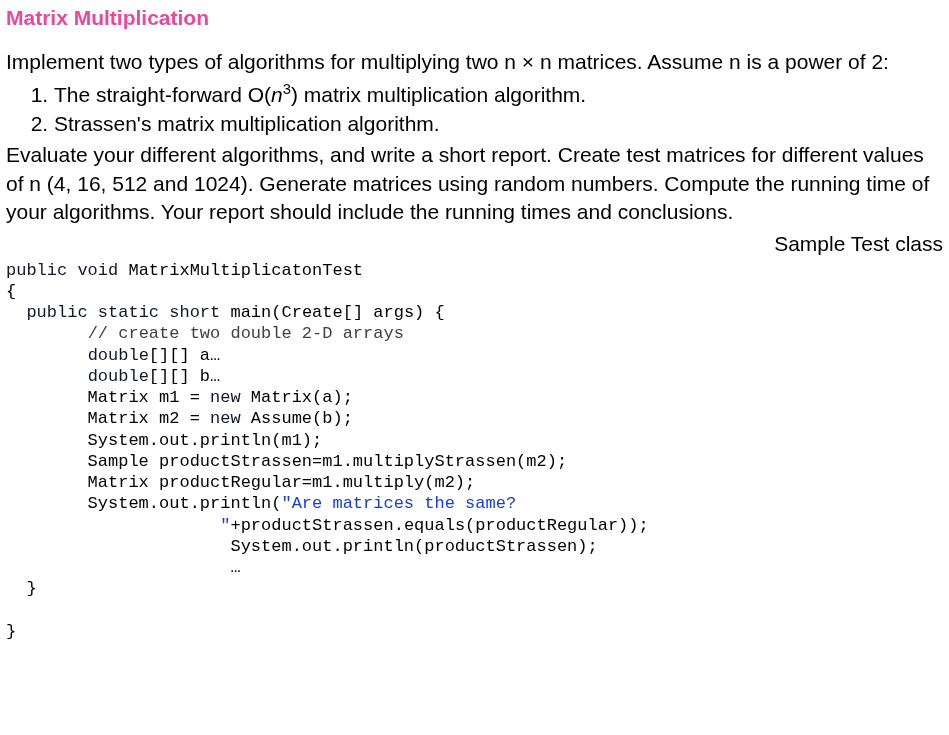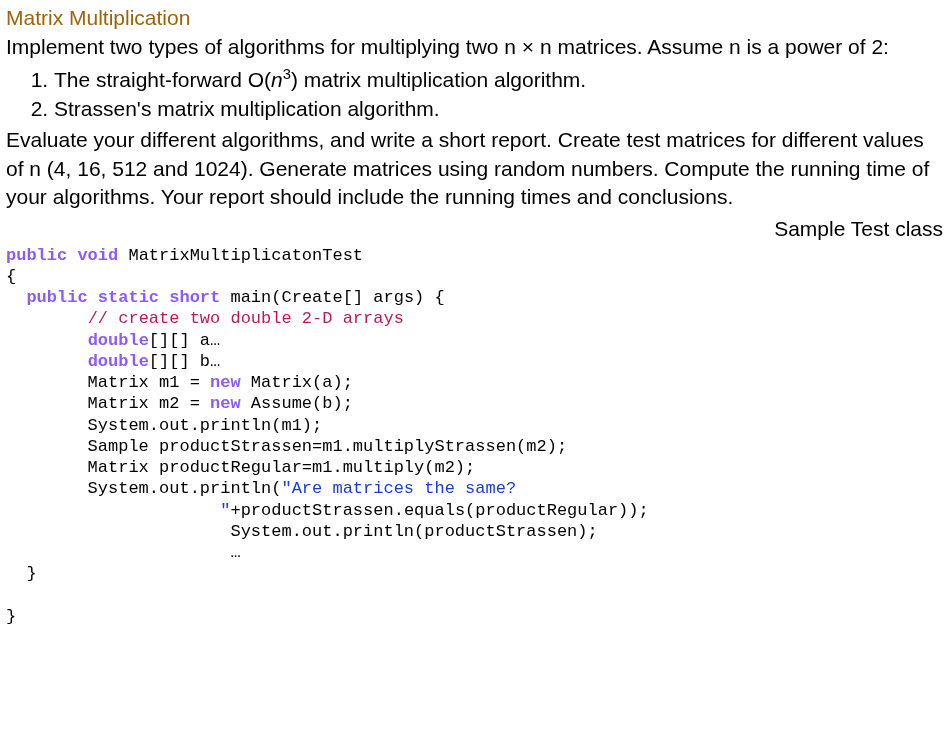--- a/index.html
+++ b/index.html
@@ -10,24 +10,24 @@
     body {
       font-family: Arial, Helvetica, sans-serif;
       font-size: 21px;
       line-height: 1.3;
       color: #000;
       background: #fff;
       padding: 4px 6px;
       width: 949px;
     }
     .title {
-      font-weight: normal;
-      color: #a16207;
+      font-weight: bold;
+      color: #ec4899;
       font-size: 21px;
-      margin-bottom: 2px;
+      margin-bottom: 17px;
     }
     .body-text {
       font-size: 21px;
       line-height: 1.35;
     }
     .list {
       margin: 4px 0 4px 48px;
       list-style: decimal;
     }
     .list li {
@@ -38,22 +38,22 @@
       margin-top: 4px;
       text-align: right;
     }
     .code {
       font-family: Menlo, Consolas, "Courier New", monospace;
       font-size: 17px;
       line-height: 1.25;
       white-space: pre;
       margin-top: 2px;
     }
-    .kw { color: #8b5cf6; font-weight: bold; }
-    .comment { color: #be185d; }
+    .kw { color: #0f172a; font-weight: normal; }
+    .comment { color: #404040; }
     .str { color: #1a3bd6; }
     sup { font-size: 0.7em; vertical-align: super; line-height: 0; }
   </style>
 </head>
 <body>
 
 <div class="title">Matrix Multiplication</div>
 
 <div class="body-text">Implement two types of algorithms for multiplying two n × n matrices. Assume n is a power of 2:</div>
 

